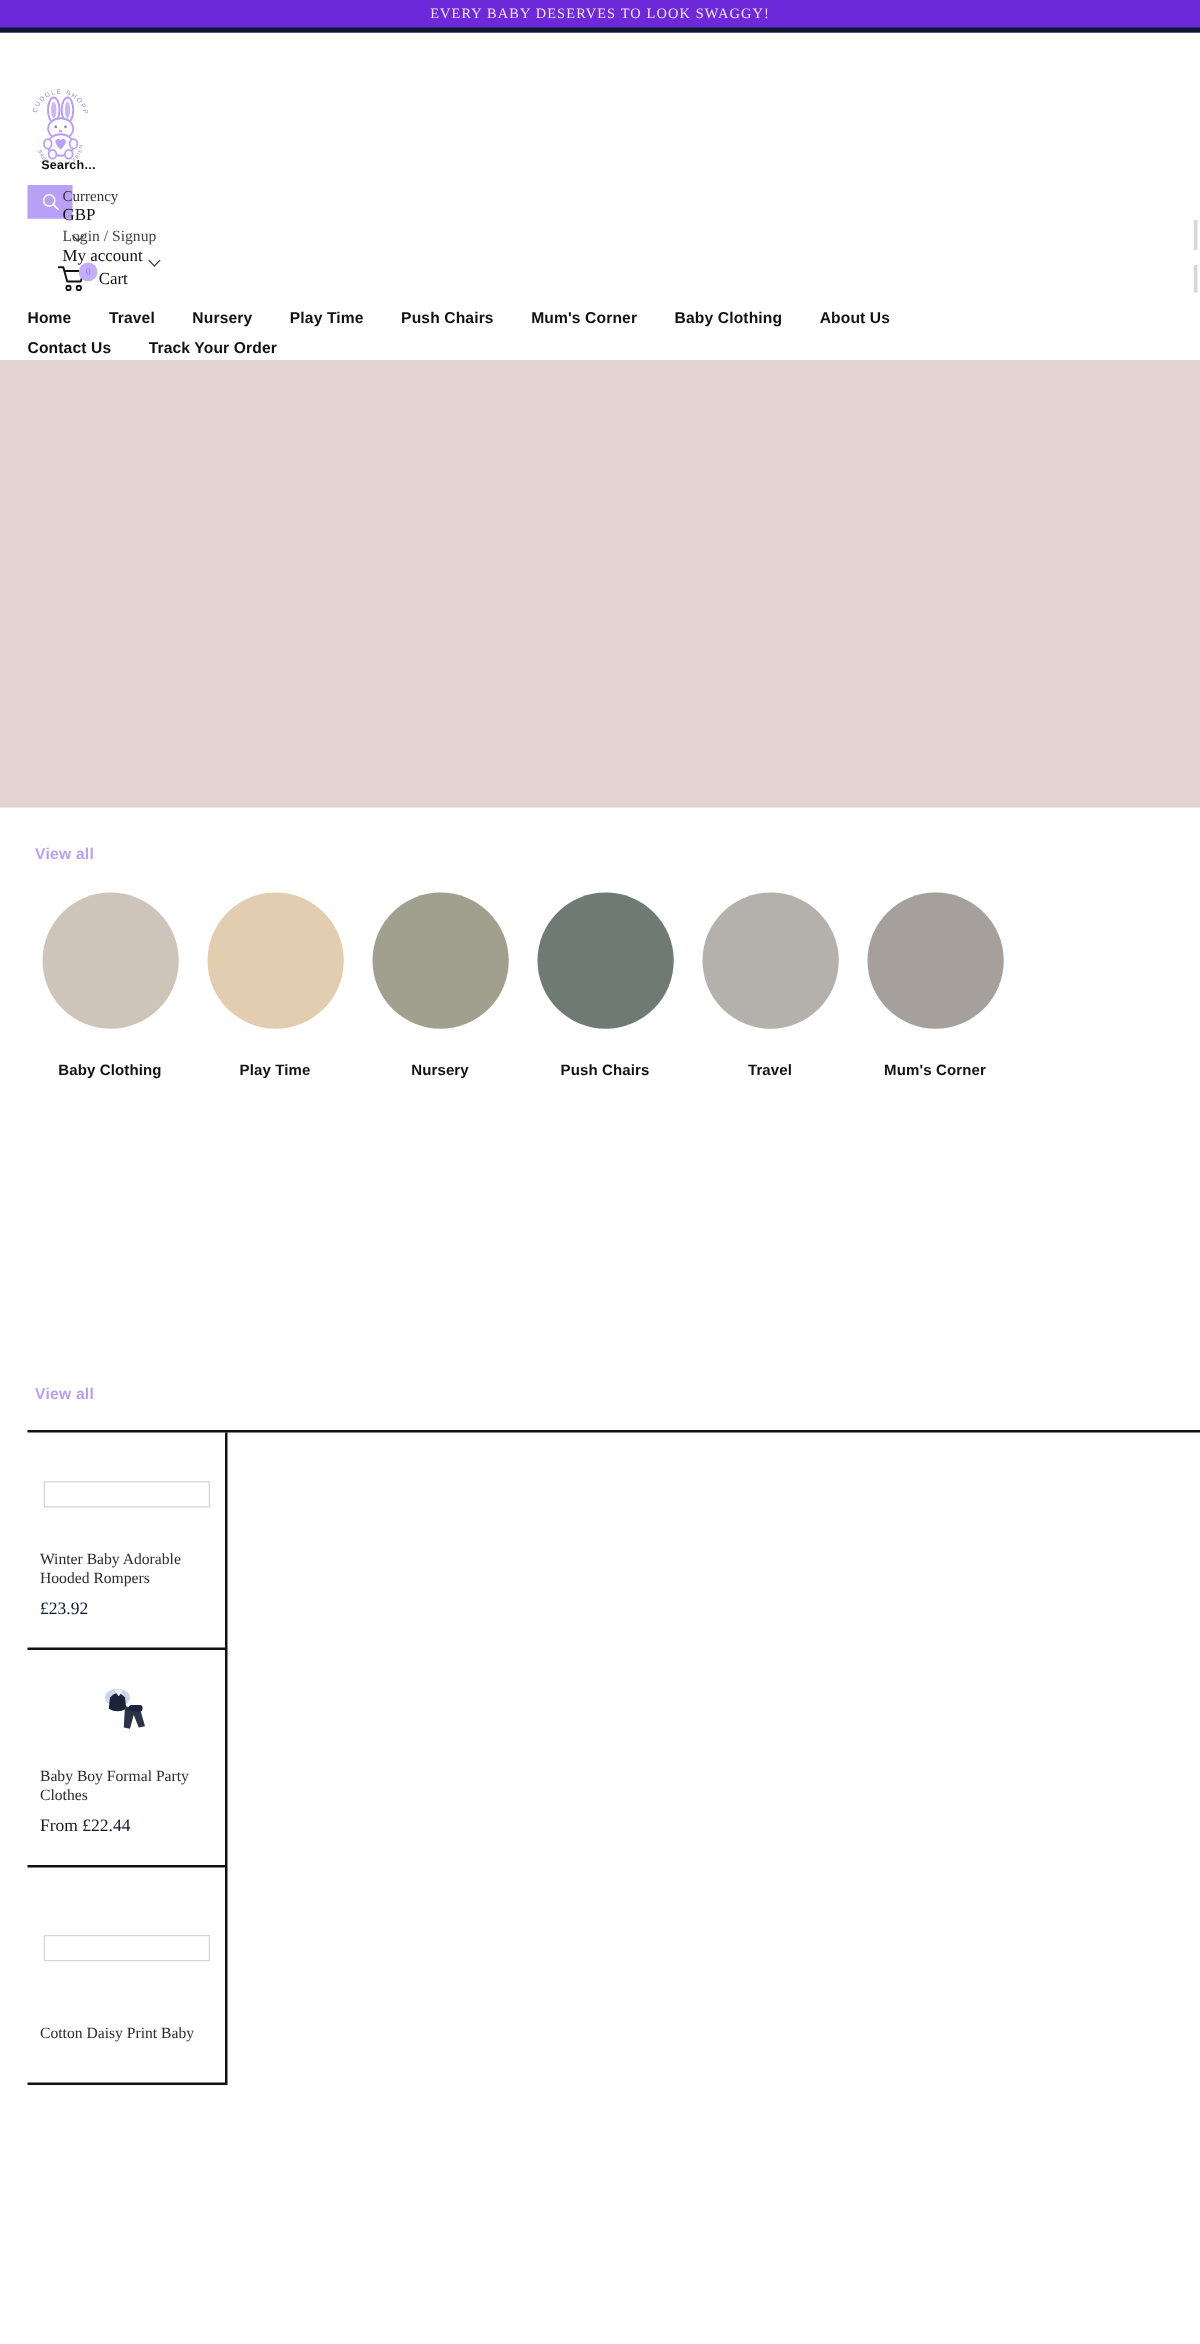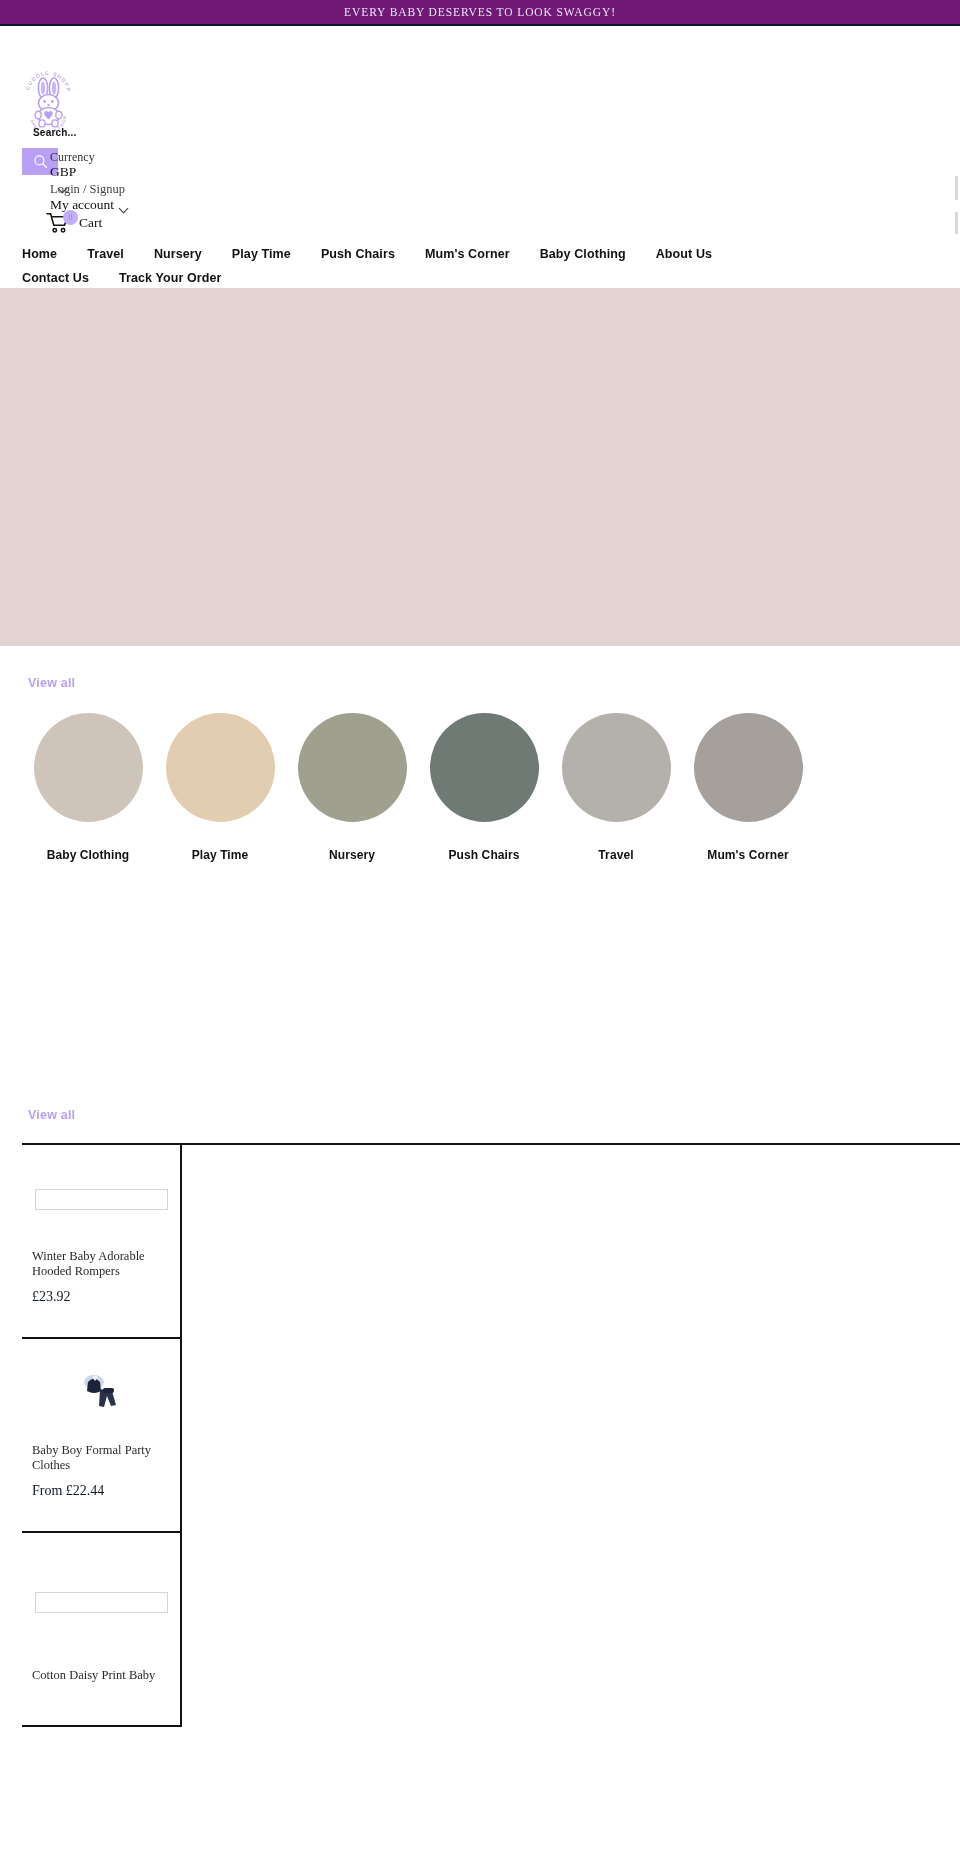--- a/index.html
+++ b/index.html
@@ -7,27 +7,27 @@
   html, body {
     margin: 0; padding: 0;
     background: #ffffff;
     font-family: "Liberation Sans", sans-serif;
   }
   body { width: 960px; height: 1875px; position: relative; overflow: hidden; }
 
   
   .announce {
     height: 26px;
-    background: #701a75;
+    background: #6d28d9;
     color: #efe7ff;
     display: flex; align-items: center; justify-content: center;
     font-family: "Liberation Serif", serif;
     font-size: 11.5px;
     letter-spacing: 0.9px;
-    border-bottom: 2px solid #0f172a;
+    border-bottom: 4px solid #0f172a;
   }
 
   
   .header { position: relative; background: #fff; padding: 0 0 0 0; }
 
   .logo-wrap {
     position: absolute; left: 22px; top: 32px;
     width: 52px; height: 78px;
   }
   .logo-svg { display: block; width: 52px; height: 78px; }
@@ -163,22 +163,22 @@
     display: flex;
     margin-left: 22px; margin-right: 0;
     position: relative;
   }
   .prod-col {
     width: 160px; flex: 0 0 160px;
     border-right: 2px solid #111;
   }
   .prod-card {
     border-bottom: 2px solid #111;
-    padding: 14px 10px 32px 10px;
-    height: 194px;
+    padding: 14px 10px 22px 10px;
+    height: 174px;
     display: flex; flex-direction: column;
     cursor: pointer;
   }
   .prod-img {
     height: 120px; display: flex; align-items: center; justify-content: center;
   }
   .img-placeholder {
     width: 133px; height: 21px;
     border: 1px solid #d5d5d5; background: #fff;
   }

